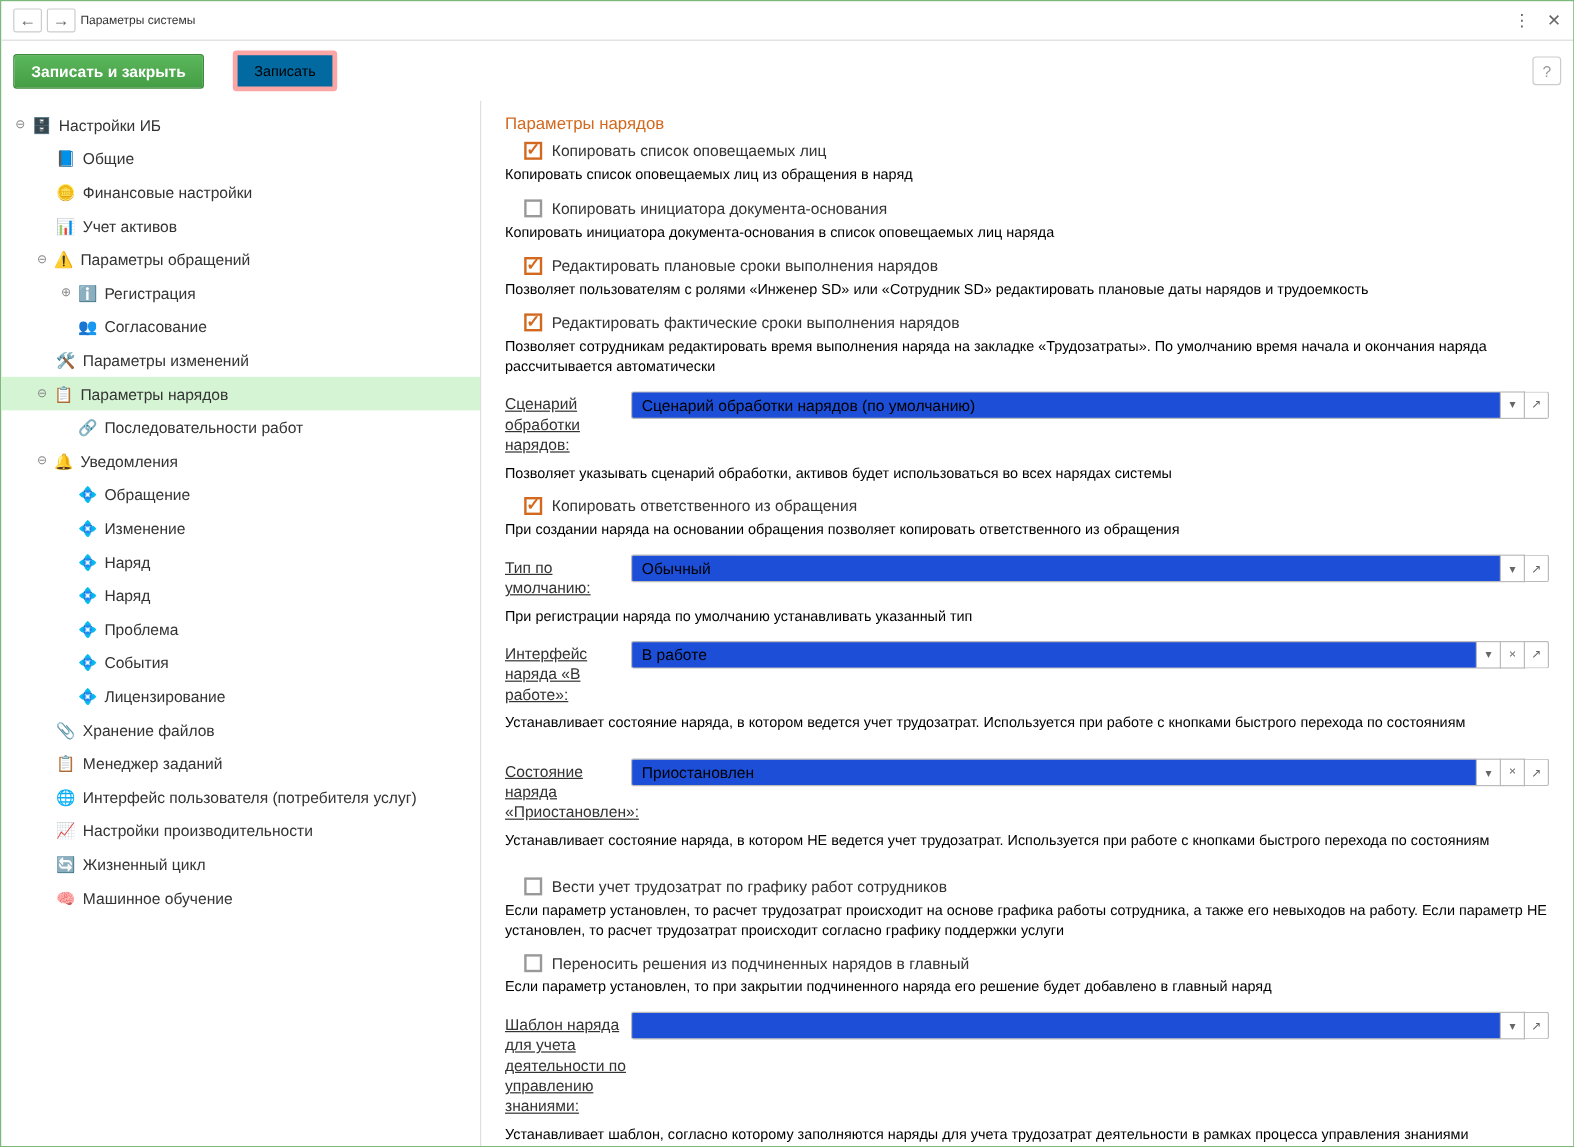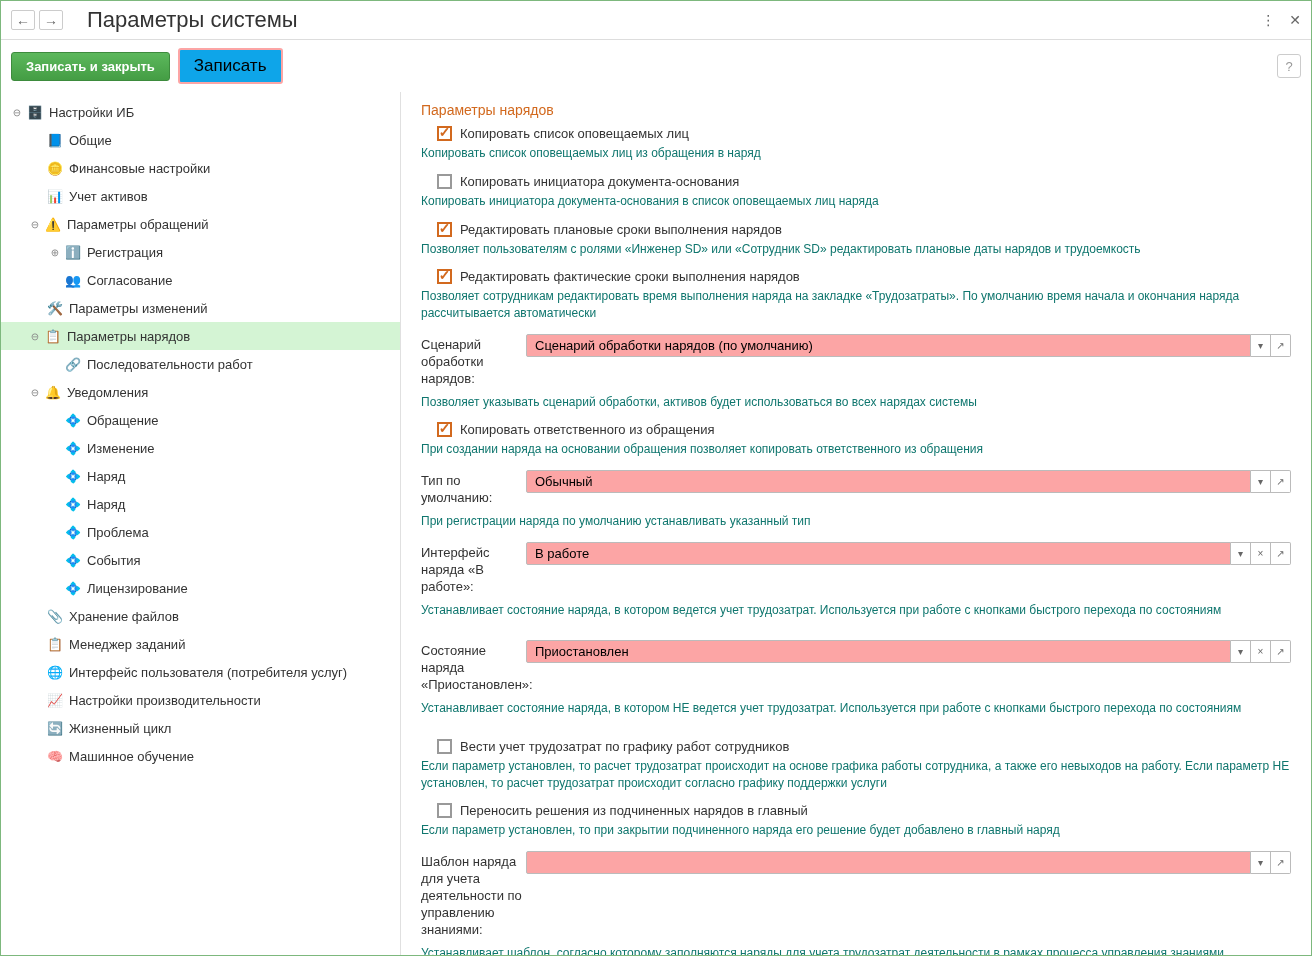--- a/index.html
+++ b/index.html
@@ -1,47 +1,47 @@
 <!DOCTYPE html>
 <html><head>
 <meta charset="utf-8">
 <style>
 * { box-sizing: border-box; margin: 0; padding: 0; }
 body { font-family: Arial, sans-serif; font-size: 13px; color: #333; background: #fff; border: 1px solid #7db87d; height: 956px; }
 .titlebar { display: flex; align-items: center; padding: 6px 10px; border-bottom: 1px solid #ddd; }
 .nav-btn { width: 24px; height: 20px; border: 1px solid #ccc; background: #fff; margin-right: 4px; display: flex; align-items: center; justify-content: center; cursor: pointer; color: #666; font-size: 14px; border-radius: 2px; }
-.title { font-size: 22px; margin-left: 20px; }
+.title { font-size: 10px; }
 .titlebar-right { margin-left: auto; display: flex; gap: 14px; color: #666; }
 .titlebar-right span { cursor: pointer; font-size: 14px; }
-.toolbar { padding: 8px 10px; display: flex; align-items: center; gap: 8px; }
+.toolbar { padding: 8px 10px; display: flex; align-items: center; gap: 24px; }
 .btn-primary { background: linear-gradient(#5cb85c, #449d44); color: #fff; border: 1px solid #3d8b3d; padding: 6px 14px; font-weight: bold; border-radius: 3px; cursor: pointer; font-size: 13px; }
-.btn-secondary { background: #0ea5e9; border: 2px solid #fca5a5; padding: 6px 14px; border-radius: 3px; cursor: pointer; font-size: 17px; }
+.btn-secondary { background: #0369a1; border: 4px solid #fca5a5; padding: 6px 14px; border-radius: 3px; cursor: pointer; font-size: 12px; }
 .btn-help { margin-left: auto; width: 24px; height: 24px; border: 1px solid #ccc; border-radius: 3px; background: #fff; cursor: pointer; display: flex; align-items: center; justify-content: center; color: #999; }
 .main { display: flex; height: calc(100% - 80px); }
 .sidebar { width: 400px; border-right: 1px solid #e0e0e0; padding: 6px 0; overflow-y: auto; }
 .tree-item { display: flex; align-items: center; padding: 6px 10px; cursor: pointer; white-space: nowrap; }
 .tree-item.selected { background: #d4f4d4; }
 .tree-toggle { width: 12px; height: 12px; display: inline-flex; align-items: center; justify-content: center; margin-right: 4px; color: #888; font-size: 10px; }
 .tree-icon { width: 16px; height: 16px; margin-right: 6px; display: inline-flex; align-items: center; justify-content: center; font-size: 13px; }
 .indent-0 { padding-left: 10px; }
 .indent-1 { padding-left: 46px; }
 .indent-3 { padding-left: 64px; }
 .indent-1b { padding-left: 28px; }
 .indent-sub { padding-left: 64px; }
 .content { flex: 1; padding: 10px 20px; overflow-y: auto; }
 .section-title { color: #d2691e; font-size: 14px; margin-bottom: 8px; }
 .checkbox-row { display: flex; align-items: center; margin-bottom: 4px; padding-left: 16px; }
 .checkbox { width: 15px; height: 15px; border: 2px solid #999; margin-right: 8px; display: inline-flex; align-items: center; justify-content: center; position: relative; }
 .checkbox.checked { border-color: #d2691e; }
 .checkbox.checked::after { content: "✓"; color: #d2691e; font-size: 14px; font-weight: bold; position: absolute; top: -4px; }
-.hint { color: #0f766e; font-size: 12px; margin-bottom: 12px; line-height: 1.4; }
+.hint { color: #000000; font-size: 12px; margin-bottom: 12px; line-height: 1.4; }
 .form-row { display: flex; margin-bottom: 6px; align-items: flex-start; }
-.form-label { width: 105px; flex-shrink: 0; line-height: 1.3; padding-top: 3px; }
+.form-label { width: 105px; flex-shrink: 0; line-height: 1.3; padding-top: 3px; text-decoration: underline; }
 .form-input-wrap { flex: 1; display: flex; }
-.form-input { flex: 1; border: 1px solid #bbb; padding: 3px 8px; font-size: 13px; background: #fca5a5; border-radius: 2px 0 0 2px; }
+.form-input { flex: 1; border: 1px solid #bbb; padding: 3px 8px; font-size: 13px; background: #1d4ed8; border-radius: 2px 0 0 2px; }
 .input-btn { width: 20px; border: 1px solid #bbb; border-left: none; background: #fff; cursor: pointer; display: flex; align-items: center; justify-content: center; font-size: 10px; color: #666; }
 .input-btn:last-child { border-radius: 0 2px 2px 0; }
 </style>
 </head>
 <body>
 
 <div class="titlebar">
   <div class="nav-btn">←</div>
   <div class="nav-btn">→</div>
   <div class="title">Параметры системы</div>

